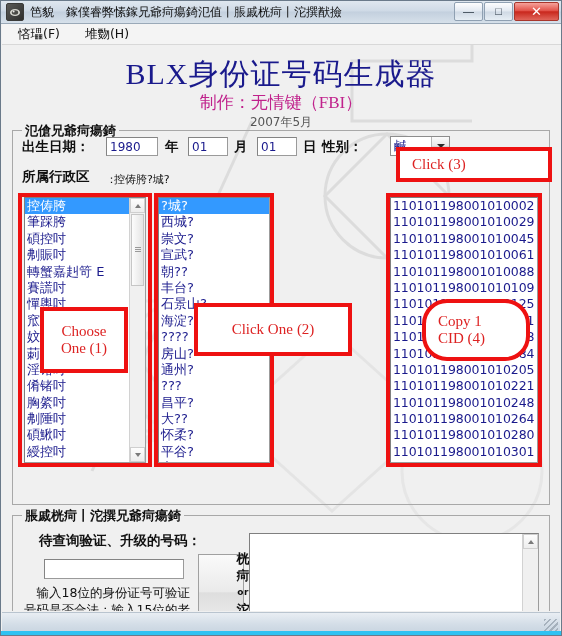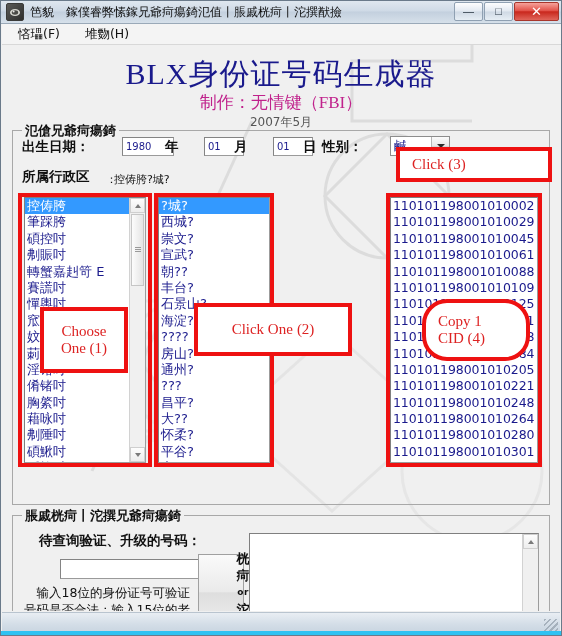--- a/index.html
+++ b/index.html
@@ -105,24 +105,23 @@
 
   .lbl{
     position:absolute;font-size:13.5px;font-weight:bold;color:#101010;
     font-family:"DejaVu Sans",sans-serif;white-space:nowrap;
   }
   .lbl.sm{font-size:11px;font-weight:normal;}
 
   .tfield{
     position:absolute;box-sizing:border-box;
     border:1px solid #9a9a9a;border-top-color:#848484;border-left-color:#848484;
-    background:#fff;color:#1a1a8c;font-size:10px;
+    background:#fff;color:#1a1a8c;font-size:12px;
     padding:1px 3px;font-family:"DejaVu Sans",sans-serif;
     outline:none;
-    margin-left:16px;
   }
 
   .combo{
     position:absolute;box-sizing:border-box;height:20px;
     border:1px solid #8d8d8d;background:#fff;display:flex;align-items:center;
   }
   .combo .val{
     flex:1;padding-left:3px;font-size:12.5px;color:#1a1a8c;
     font-family:"DejaVu Sans",sans-serif;white-space:nowrap;overflow:hidden;
   }
@@ -315,21 +314,20 @@
             <div class="lb-item">刜賑吋</div>
             <div class="lb-item">轉蟹嘉赳笴 E</div>
             <div class="lb-item">賽謊吋</div>
             <div class="lb-item">憚輿吋</div>
             <div class="lb-item">窊赳赫吋</div>
             <div class="lb-item">妏爺吋</div>
             <div class="lb-item">莿硏吋</div>
             <div class="lb-item">淫锗吋</div>
             <div class="lb-item">倄锗吋</div>
             <div class="lb-item">胸綮吋</div>
-            <div class="lb-item">藉咏吋</div>
             <div class="lb-item">刜陲吋</div>
             <div class="lb-item">碩鰍吋</div>
             <div class="lb-item">綬控吋</div>
           </div>
         <div class="sbar">
           <div class="sb-btn up">
               <i></i>
             </div>
           <div class="sb-thumb" style="top:16px;height:72px;">
               <span class="grip"></span>

